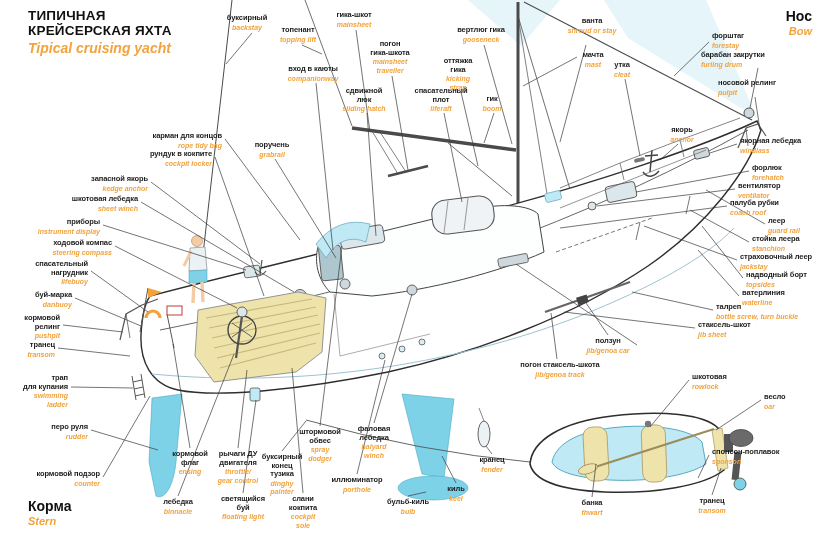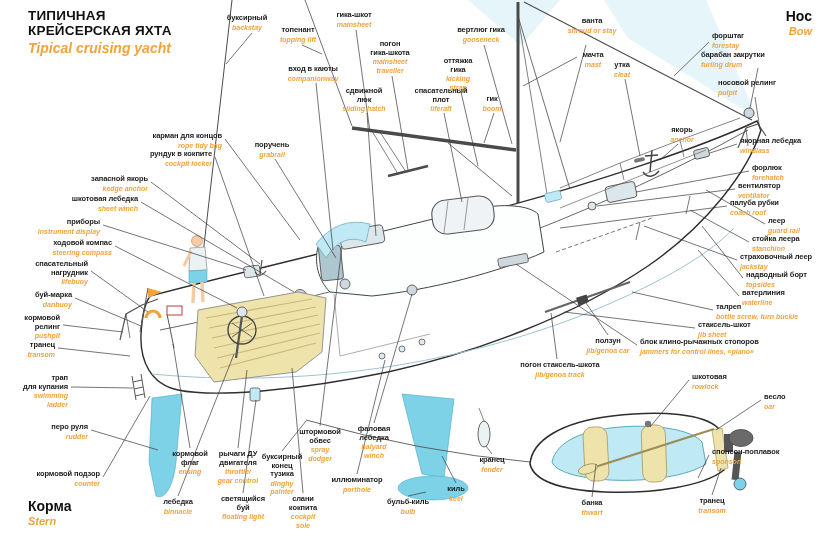--- a/index.html
+++ b/index.html
@@ -314,21 +314,20 @@
       <div class="label align-c" style="left: 492px; top: 456px;"><div class="ru">кранец</div><div class="en">fender</div></div>
       <div class="label align-c" style="left: 178px; top: 498px;"><div class="ru">лебедка</div><div class="en">binnacle</div></div>
       <div class="label align-c" style="left: 243px; top: 495px;"><div class="ru">светящийся
 буй</div><div class="en">floating light</div></div>
       <div class="label align-c" style="left: 303px; top: 495px;"><div class="ru">слани
 кокпита</div><div class="en">cockpit
 sole</div></div>
       <div class="label align-c" style="left: 408px; top: 498px;"><div class="ru">бульб-киль</div><div class="en">bulb</div></div>
       <div class="label align-c" style="left: 456px; top: 485px;"><div class="ru">киль</div><div class="en">keel</div></div>
       <div class="label align-c" style="left: 608px; top: 337px;"><div class="ru">ползун</div><div class="en">jib/genoa car</div></div>
-      <div class="label align-l" style="left: 640px; top: 338px;"><div class="ru">блок клино-рычажных стопоров</div><div class="en">jammers for control lines, «piano»</div></div>
       <div class="label align-c" style="left: 560px; top: 361px;"><div class="ru">погон стаксель-шкота</div><div class="en">jib/genoa track</div></div>
       <div class="label align-l" style="left: 692px; top: 373px;"><div class="ru">шкотовая</div><div class="en">rowlock</div></div>
       <div class="label align-l" style="left: 764px; top: 393px;"><div class="ru">весло</div><div class="en">oar</div></div>
       <div class="label align-l" style="left: 712px; top: 448px;"><div class="ru">спонсон-поплавок</div><div class="en">sponson</div></div>
       <div class="label align-c" style="left: 592px; top: 499px;"><div class="ru">банка</div><div class="en">thwart</div></div>
       <div class="label align-c" style="left: 712px; top: 497px;"><div class="ru">транец</div><div class="en">transom</div></div>
     </div>
 
   <div class="title">
     <div class="ru">ТИПИЧНАЯ

